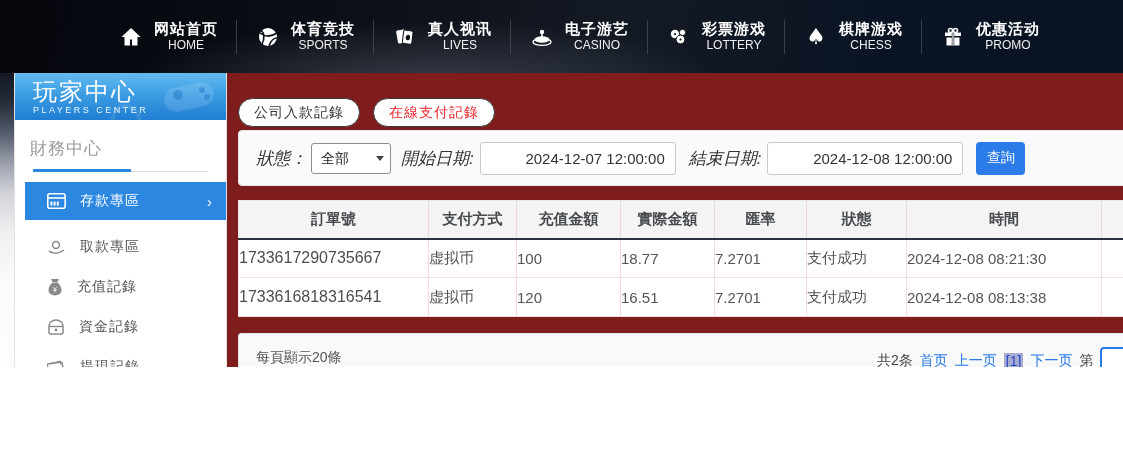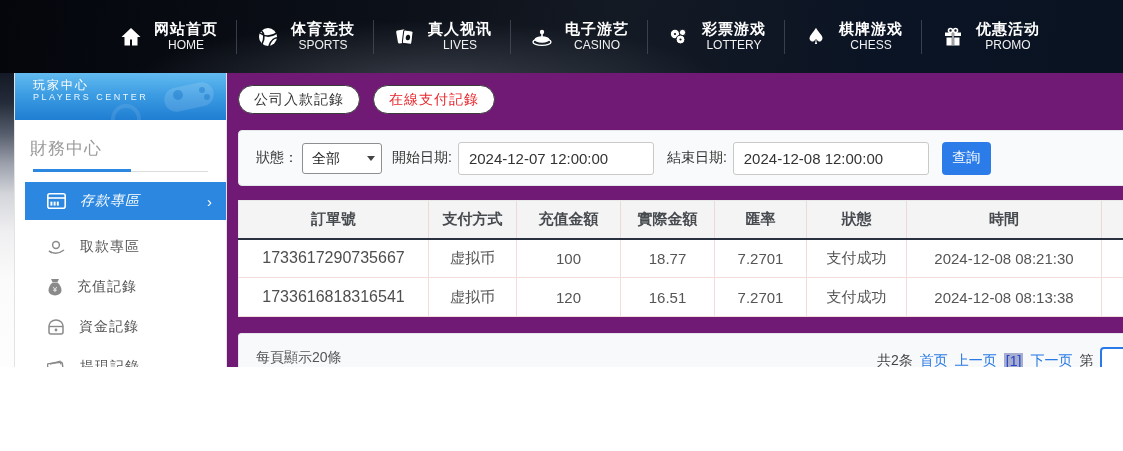--- a/index.html
+++ b/index.html
@@ -1,17 +1,17 @@
 <!DOCTYPE html>
 <html><head>
 <meta charset="utf-8">
 <style>
   * { margin:0; padding:0; box-sizing:border-box; }
   html,body { font-family:"Liberation Sans","DejaVu Sans",sans-serif; }
-  #stage { position:relative; width:1123px; height:367px; background:#701a75; overflow:hidden; }
+  #stage { position:relative; width:1123px; height:367px; background:#7f1d1d; overflow:hidden; }
 
   
   .topnav {
     position:absolute; left:0; top:0; width:1123px; height:73px;
     background:
       radial-gradient(ellipse 420px 90px at 38% 115%, rgba(90,96,108,0.55) 0%, rgba(0,0,0,0) 70%),
       linear-gradient(95deg,#04060c 0%, #0c1018 35%, #141a24 55%, #0b1424 78%, #0a1322 100%);
     display:flex; align-items:center; padding-left:100px;
   }
   .nav-item { width:136px; height:73px; display:flex; align-items:center; justify-content:center; gap:10px; cursor:pointer; flex:none; }
@@ -25,54 +25,54 @@
 
   
   .gutter {
     position:absolute; left:0; top:73px; width:14px; height:378px;
     background:linear-gradient(180deg,#141925 0%, #252c3a 8%, #555c6b 16%, #9ba0ac 24%, #d3d5da 32%, #efeff1 42%, #fbfbfc 55%, #ffffff 100%);
   }
 
   
   .sidebar { position:absolute; left:14px; top:73px; width:213px; height:378px; background:#fff; border-left:1px solid #e3e3e3; border-right:1px solid #e3e3e3; }
   .sb-head { position:relative; height:47px; overflow:hidden; background:linear-gradient(180deg,#62bbf0 0%, #3b9be2 48%, #1f7ed2 100%); padding:6px 0 0 18px; }
-  .sb-head .t1 { color:#fff; font-size:12px; letter-spacing:2px; line-height:1.1; }
+  .sb-head .t1 { color:#fff; font-size:24px; letter-spacing:2px; line-height:1.1; }
   .sb-head .t2 { color:#eaf6ff; font-size:9px; letter-spacing:2.5px; }
   .sb-pad { position:absolute; right:6px; top:4px; opacity:.8; }
   .sb-circle { position:absolute; left:96px; bottom:-14px; width:30px; height:30px; border-radius:50%; border:4px solid rgba(255,255,255,0.10); }
   .sb-section { padding:17px 18px 0 15px; color:#9a9a9a; font-size:17px; letter-spacing:1px; }
   .sb-rule { margin:9px 18px 0 18px; border-bottom:1px solid #dcdcdc; position:relative; height:3px; }
   .sb-rule .blue { position:absolute; left:0; bottom:-1px; width:98px; height:3px; background:#2b87e0; }
   .sb-active { margin:10px 0 0 10px; height:38px; background:#2b87e0; display:flex; align-items:center; color:#fff; cursor:pointer; }
   .sb-active .ic { margin:0 14px 0 22px; display:flex; }
-  .sb-active .lbl { font-size:14px; letter-spacing:1px; flex:1;font-style:italic; }
+  .sb-active .lbl { font-size:14px; letter-spacing:1px; flex:1; }
   .sb-active .chev { margin-right:14px; font-size:15px; }
   .sb-item { height:40px; display:flex; align-items:center; cursor:pointer; color:#555; }
   .sb-item .ic { margin:0 14px 0 32px; display:flex; color:#8a8a8a; }
   .sb-item .lbl { font-size:14px; letter-spacing:1px; }
 
   
-  .tabs { position:absolute; left:238px; top:85px; display:flex; gap:13px; }
+  .tabs { position:absolute; left:238px; top:98px; display:flex; gap:13px; }
   .pill { height:29px; border:1px solid #3a3a3a; border-radius:15px; background:#fff; padding:0 15px; display:flex; align-items:center; font-size:14px; color:#333; cursor:pointer; letter-spacing:1px; }
   .pill.red { color:#e8262d; }
 
   .filterbar { position:absolute; left:238px; top:130px; width:1000px; height:56px; background:#f9fafb; border:1px solid #e4e7ea; border-radius:4px; display:flex; align-items:center; padding-left:17px; }
-  .flabel { font-size:14px; color:#333; flex:none; }
+  .flabel { font-size:17px; color:#333; flex:none;font-style:italic; }
   .fsel-wrap { position:relative; margin:0 10px 0 4px; flex:none; }
   .fsel { appearance:none; -webkit-appearance:none; width:80px; height:31px; border:1px solid #8f8f8f; border-radius:3px; background:#fff; font-size:14px; color:#222; padding:0 36px 0 9px; font-family:inherit; }
   .fsel-caret { position:absolute; right:7px; top:13px; width:0; height:0; border-left:4px solid transparent; border-right:4px solid transparent; border-top:5px solid #444; pointer-events:none; }
-  .finput { width:196px; height:33px; border:1px solid #c9c9c9; border-radius:3px; font-size:15px; color:#333; padding:0 10px; margin:0 13px 0 6px; font-family:inherit; }
+  .finput { width:196px; height:33px; border:1px solid #c9c9c9; border-radius:3px; font-size:15px; color:#333; padding:0 10px; margin:0 13px 0 6px; font-family:inherit;text-align:right; }
   .fbtn { width:49px; height:33px; background:#2b7ce9; color:#fff; border:none; border-radius:4px; font-size:14px; cursor:pointer; font-family:inherit;text-align:center; }
 
   
   .tablewrap { position:absolute; left:238px; top:200px; width:1000px; }
   table.grid { width:1000px; border-collapse:collapse; table-layout:fixed; }
   table.grid th { height:38px; background:#f4f4f4; color:#474b4f; font-size:15px; font-weight:bold; border-left:1px solid #eed9d9; border-top:1px solid #e8e8e8; border-bottom:2px solid #2a3140; }
   table.grid th:first-child { border-left:1px solid #e8e8e8; }
-  table.grid td { height:39px; background:#fff; color:#555; font-size:15px; text-align:center; border-left:1px solid #f2dcdc; border-bottom:1px solid #f2dcdc; }
+  table.grid td { height:39px; background:#fff; color:#555; font-size:15px; text-align:left; border-left:1px solid #f2dcdc; border-bottom:1px solid #f2dcdc; }
   table.grid td:first-child { border-left:1px solid #f0f0f0; font-size:16px; color:#4e4e4e; }
   table.grid tr td:last-child, table.grid tr th:last-child { border-right:1px solid #f0f0f0; }
 
   
   .footbar { position:absolute; left:238px; top:333px; width:1000px; height:47px; background:#f7f9fa; border:1px solid #e4e7ea; border-radius:3px; }
   .psize { position:absolute; left:17px; top:15px; font-size:14px; color:#555; }
   .pager { position:absolute; left:638px; top:13px; display:flex; align-items:center; gap:7px; font-size:14px; }
   .pager .plain { color:#444; }
   .pager a { color:#2a7ae4; text-decoration:none; cursor:pointer; }
   .pager .cur { color:#2443c8; background:#a6adcf; padding:0 2px; cursor:pointer; }

